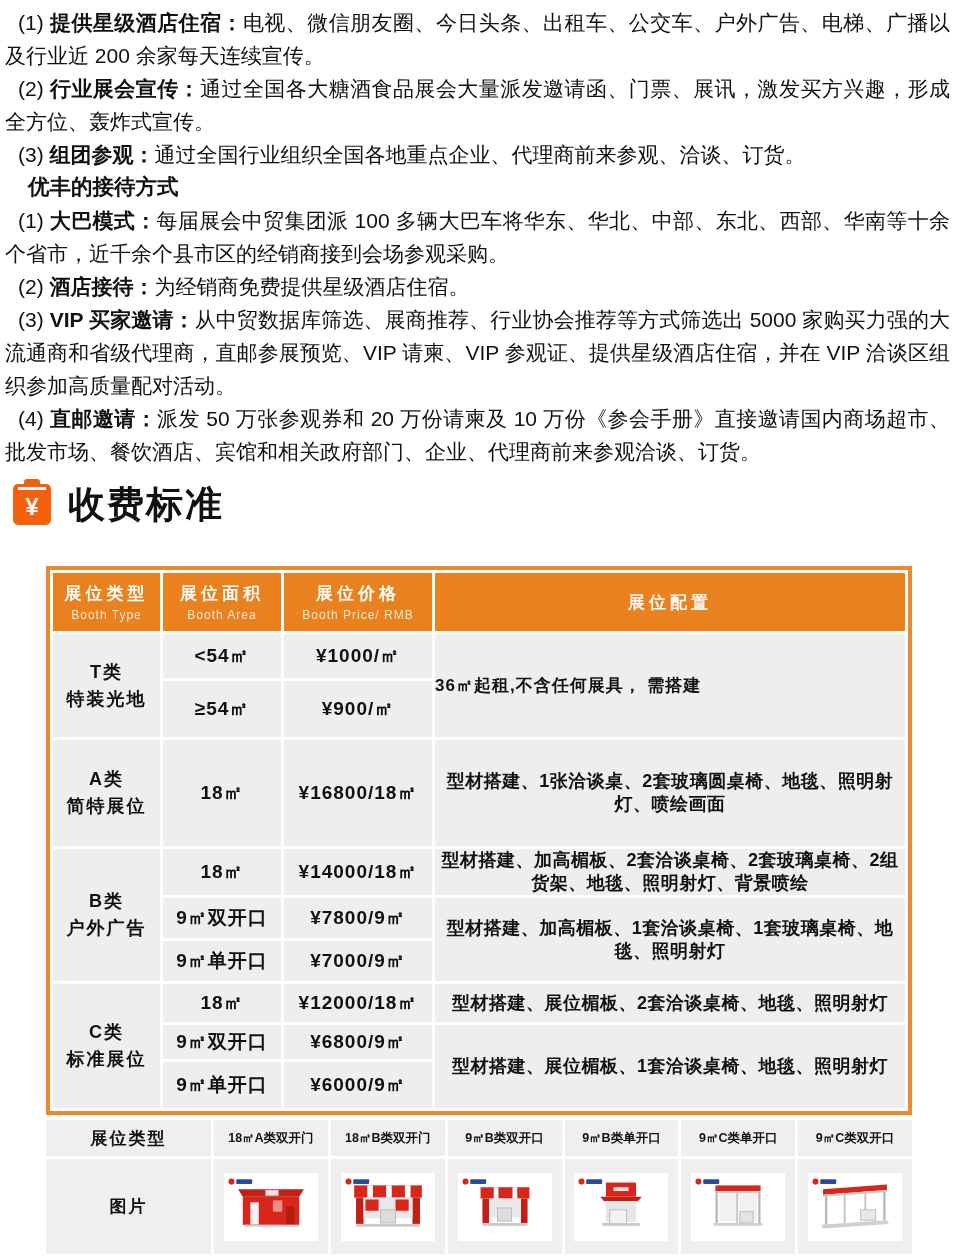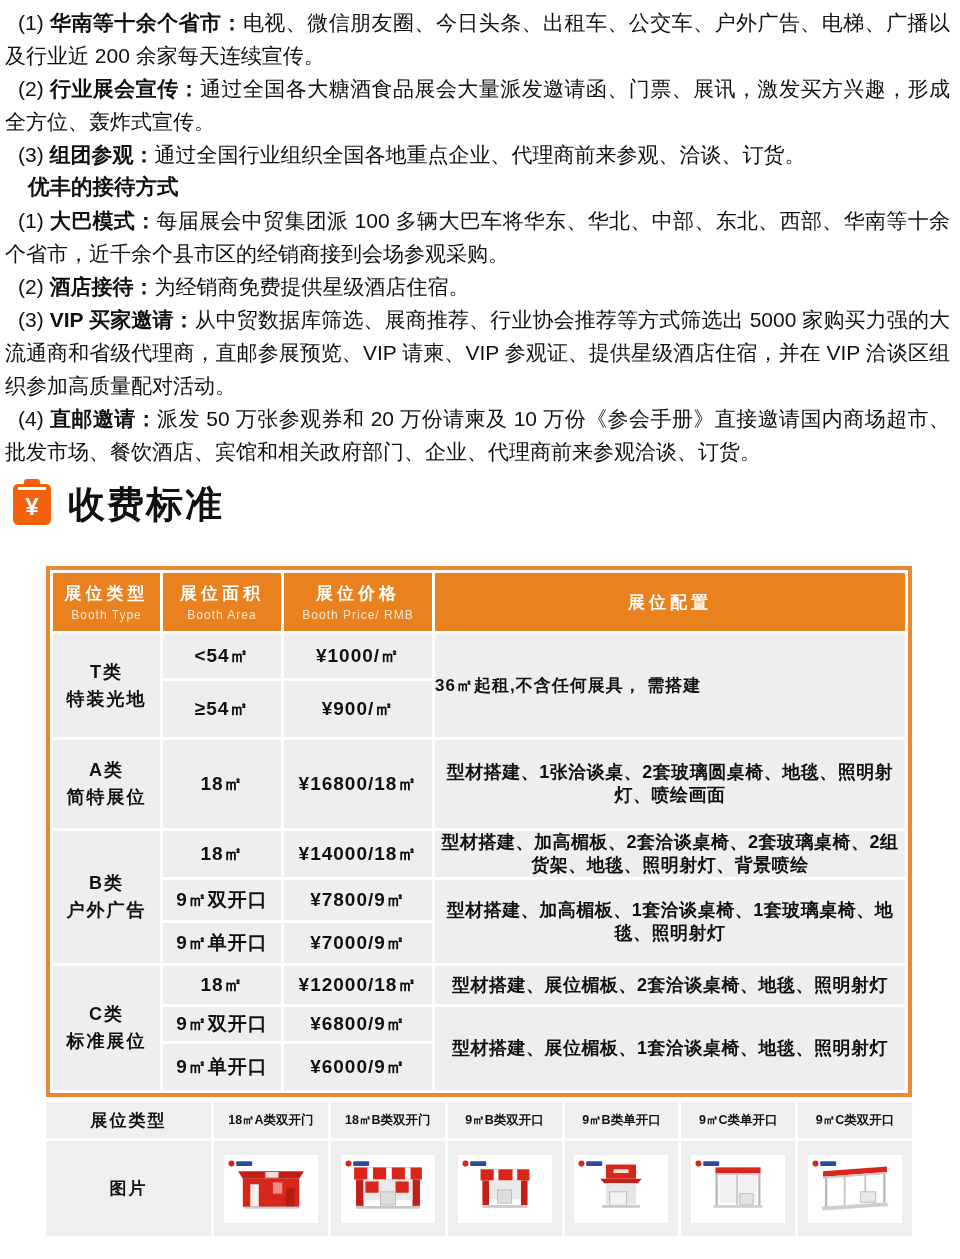--- a/index.html
+++ b/index.html
@@ -37,21 +37,21 @@
   .strip .hlabel{font-size:17px;font-weight:700;letter-spacing:2px;}
   .strip .tlabel{font-size:12.5px;font-weight:700;white-space:nowrap;text-align:right;}
   .photo{width:94px;height:68px;background:#fff;}
 </style>
 </head>
 <body>
 
 <div class="page">
 
   <div class="copy">
-    <p><span>(1) </span><span class="lbl">华南等十余个省市：</span><span>电视、微信朋友圈、今日头条、出租车、公交车、户外广告、电梯、广播以及行业近 200 余家每天连续宣传。</span></p>
+    <p><span>(1) </span><span class="lbl">提供星级酒店住宿：</span><span>电视、微信朋友圈、今日头条、出租车、公交车、户外广告、电梯、广播以及行业近 200 余家每天连续宣传。</span></p>
     <p><span>(2) </span><span class="lbl">行业展会宣传：</span><span>通过全国各大糖酒食品展会大量派发邀请函、门票、展讯，激发买方兴趣，形成全方位、轰炸式宣传。</span></p>
     <p><span>(3) </span><span class="lbl">组团参观：</span><span>通过全国行业组织全国各地重点企业、代理商前来参观、洽谈、订货。</span></p>
 
     <p class="subhead">优丰的接待方式</p>
 
     <p><span>(1) </span><span class="lbl">大巴模式：</span><span>每届展会中贸集团派 100 多辆大巴车将华东、华北、中部、东北、西部、华南等十余个省市，近千余个县市区的经销商接到会场参观采购。</span></p>
     <p><span>(2) </span><span class="lbl">酒店接待：</span><span>为经销商免费提供星级酒店住宿。</span></p>
     <p><span>(3) </span><span class="lbl">VIP 买家邀请：</span><span>从中贸数据库筛选、展商推荐、行业协会推荐等方式筛选出 5000 家购买力强的大流通商和省级代理商，直邮参展预览、VIP 请柬、VIP 参观证、提供星级酒店住宿，并在 VIP 洽谈区组织参加高质量配对活动。</span></p>
     <p><span>(4) </span><span class="lbl">直邮邀请：</span><span>派发 50 万张参观券和 20 万份请柬及 10 万份《参会手册》直接邀请国内商场超市、批发市场、餐饮酒店、宾馆和相关政府部门、企业、代理商前来参观洽谈、订货。</span></p>
   </div>
@@ -101,21 +101,21 @@
             <div>特装光地</div>
           </td>
         <td class="area">&lt;54㎡</td>
         <td class="price">¥1000/㎡</td>
         <td class="cfg center" rowspan="2">36㎡起租,不含任何展具， 需搭建</td>
       </tr>
       <tr style="height:56px">
         <td class="area">≥54㎡</td>
         <td class="price">¥900/㎡</td>
       </tr>
-      <tr style="height:88px">
+      <tr style="height:106px">
         <td class="type">
             <div>A类</div>
             <div>简特展位</div>
           </td>
         <td class="area">18㎡</td>
         <td class="price">¥16800/18㎡</td>
         <td class="cfg">型材搭建、1张洽谈桌、2套玻璃圆桌椅、地毯、照明射灯、喷绘画面</td>
       </tr>
       <tr style="height:42px">
         <td class="type" rowspan="3">

